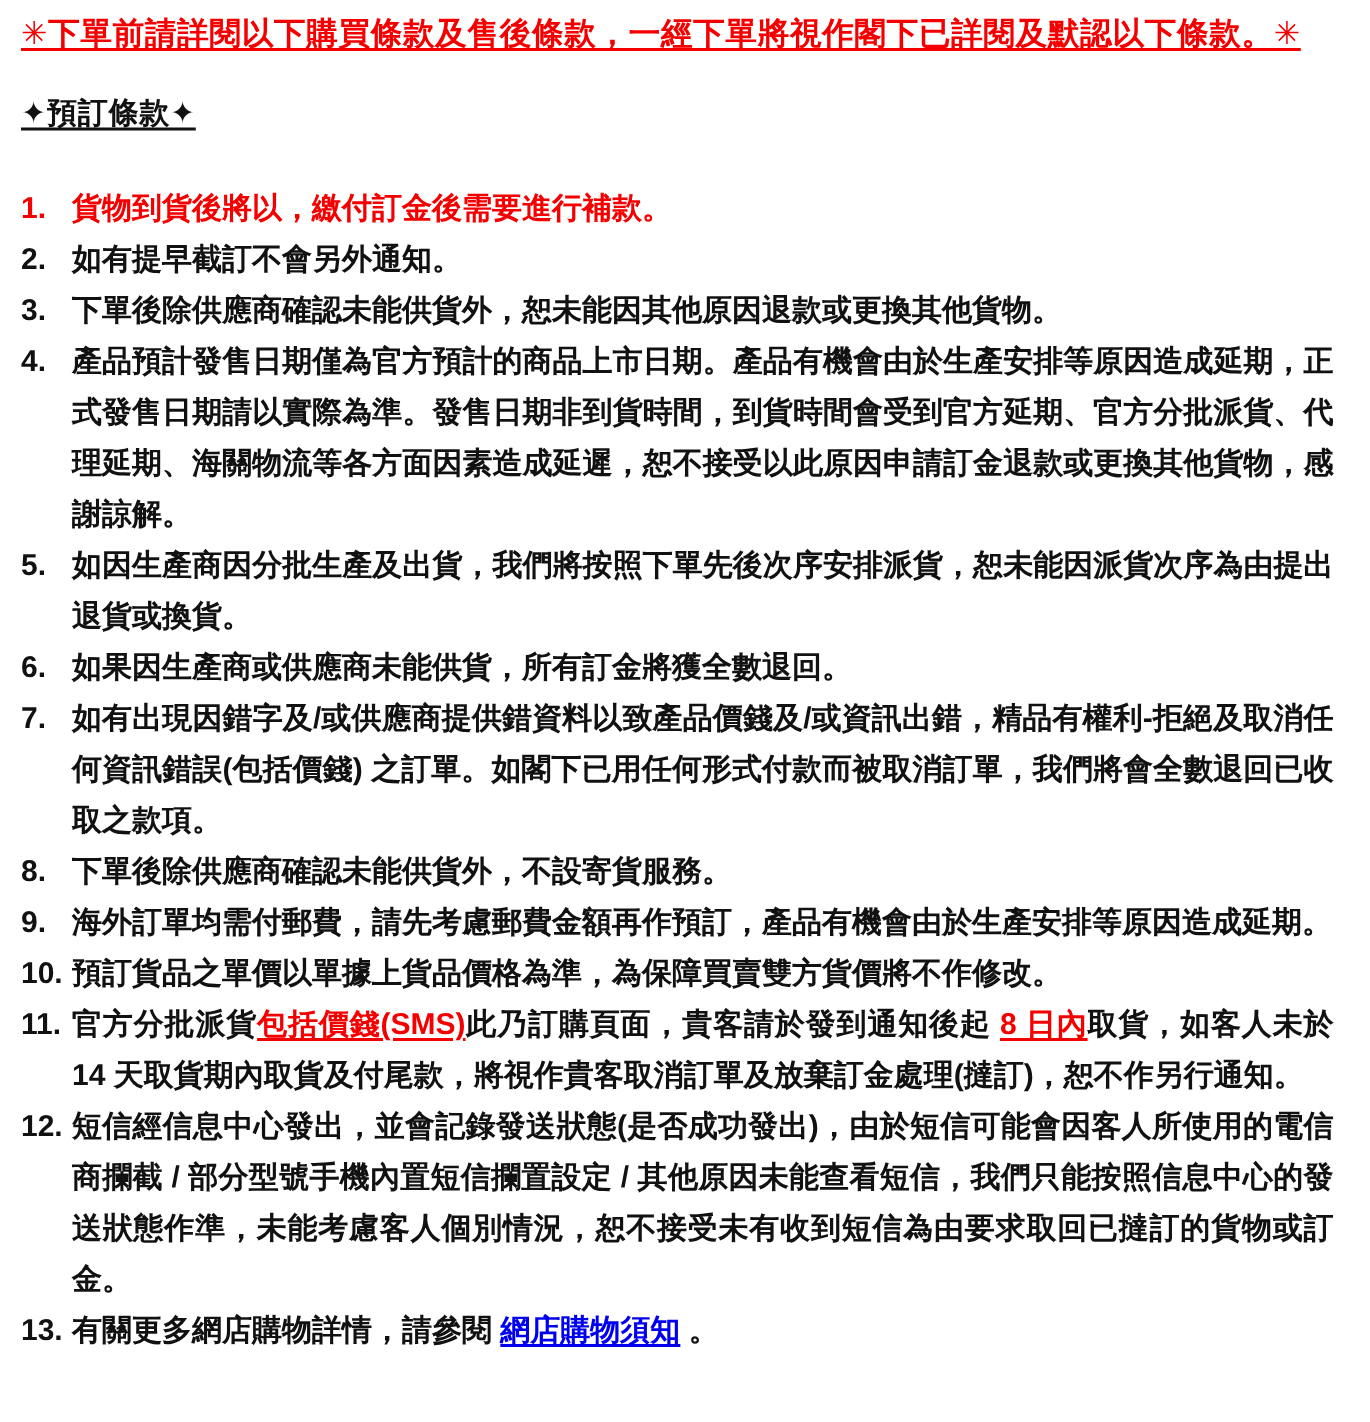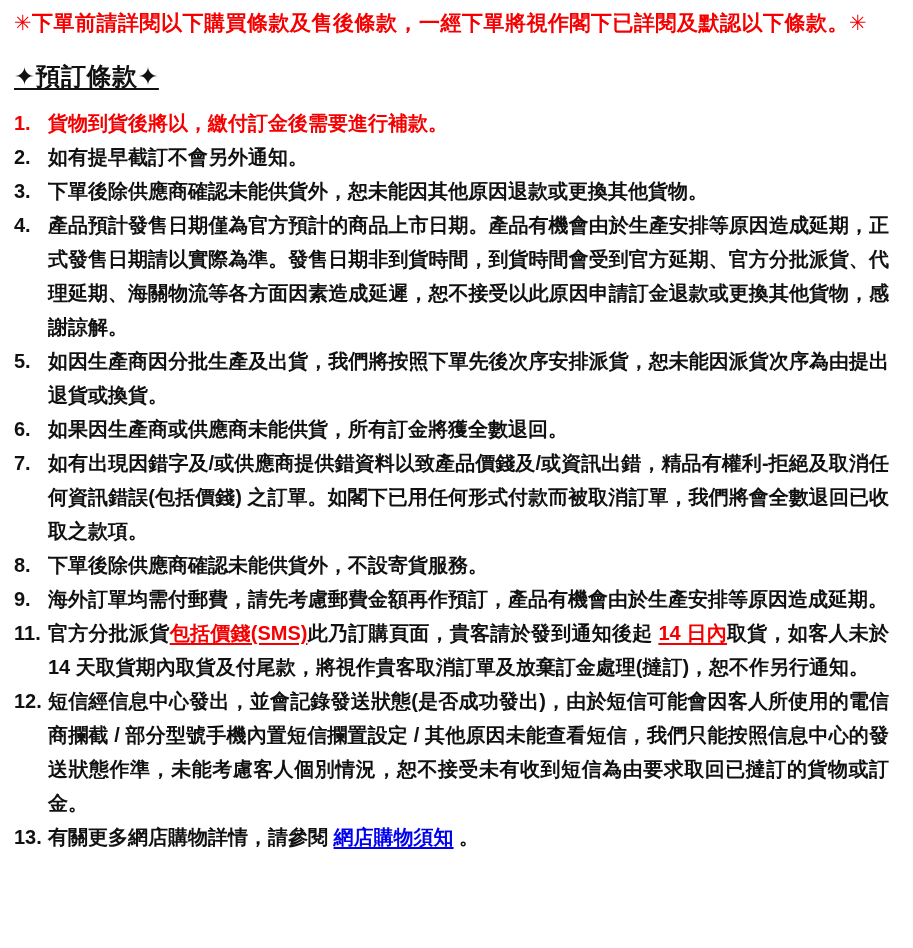--- a/index.html
+++ b/index.html
@@ -10,33 +10,34 @@
     font-weight: 700;
     color: #111111;
   }
   .doc { padding: 9px 24px 12px 14px; }
 
   .notice {
     color: #f50000;
     font-size: 21px;
     line-height: 28px;
     letter-spacing: 0.5px;
+    text-decoration: underline;
     text-underline-offset: 3px;
     margin-bottom: 25px;
     white-space: nowrap;
   }
   .section-heading {
     display: inline-block;
     color: #111111;
-    font-size: 25px;
+    font-size: 20px;
     line-height: 28px;
     letter-spacing: 0.5px;
     text-decoration: underline;
     text-underline-offset: 3px;
-    margin-bottom: 16px;
+    margin-bottom: 32px;
   }
 
   .terms { list-style: none; }
   .term {
     display: flex;
     font-size: 20px;
     line-height: 34px;
   }
   .term .num { flex: 0 0 34px; }
   .term .txt {
@@ -109,24 +110,28 @@
     <li class="term">
       <span class="num">8.</span>
       <span class="txt">下單後除供應商確認未能供貨外，不設寄貨服務。</span>
     </li>
 
     <li class="term">
       <span class="num">9.</span>
       <span class="txt">海外訂單均需付郵費，請先考慮郵費金額再作預訂，產品有機會由於生產安排等原因造成延期。</span>
     </li>
 
+    <li class="term">
+      <span class="num">10.</span>
+      <span class="txt">預訂貨品之單價以單據上貨品價格為準，為保障買賣雙方貨價將不作修改。</span>
+    </li>
 
     <li class="term">
       <span class="num">11.</span>
-      <span class="txt"><span>官方分批派貨</span><span class="hl-red">包括價錢(SMS)</span><span>此乃訂購頁面，貴客請於發到通知後起 </span><span class="hl-red">14 日內</span><span>取貨，如客人未於14 天取貨期內取貨及付尾款，將視作貴客取消訂單及放棄訂金處理(撻訂)，恕不作另行通知。</span></span>
+      <span class="txt"><span>官方分批派貨</span><span class="hl-red">包括價錢(SMS)</span><span>此乃訂購頁面，貴客請於發到通知後起 </span><span class="hl-red">8 日內</span><span>取貨，如客人未於14 天取貨期內取貨及付尾款，將視作貴客取消訂單及放棄訂金處理(撻訂)，恕不作另行通知。</span></span>
     </li>
 
     <li class="term">
       <span class="num">12.</span>
       <span class="txt">短信經信息中心發出，並會記錄發送狀態(是否成功發出)，由於短信可能會因客人所使用的電信商攔截 / 部分型號手機內置短信攔置設定 / 其他原因未能查看短信，我們只能按照信息中心的發送狀態作準，未能考慮客人個別情況，恕不接受未有收到短信為由要求取回已撻訂的貨物或訂金。</span>
     </li>
 
     <li class="term">
       <span class="num">13.</span>
       <span class="txt"><span>有關更多網店購物詳情，請參閱 </span><a class="link">網店購物須知</a><span> 。</span></span>

